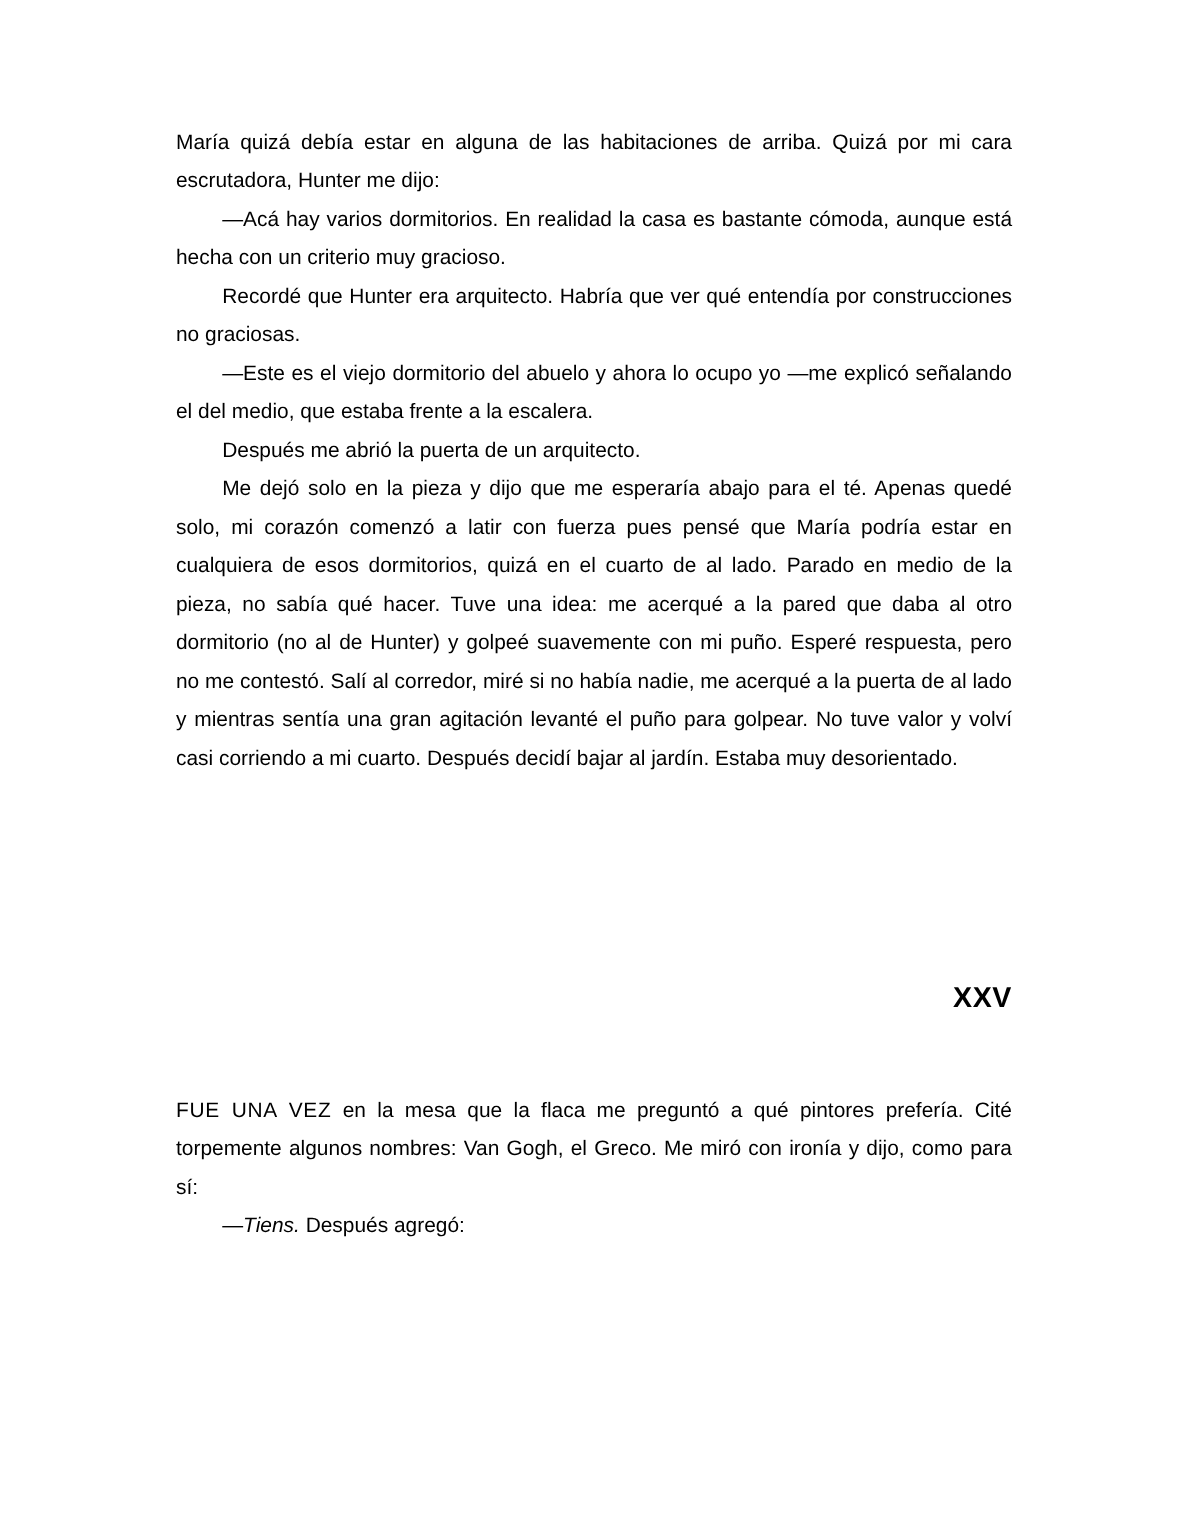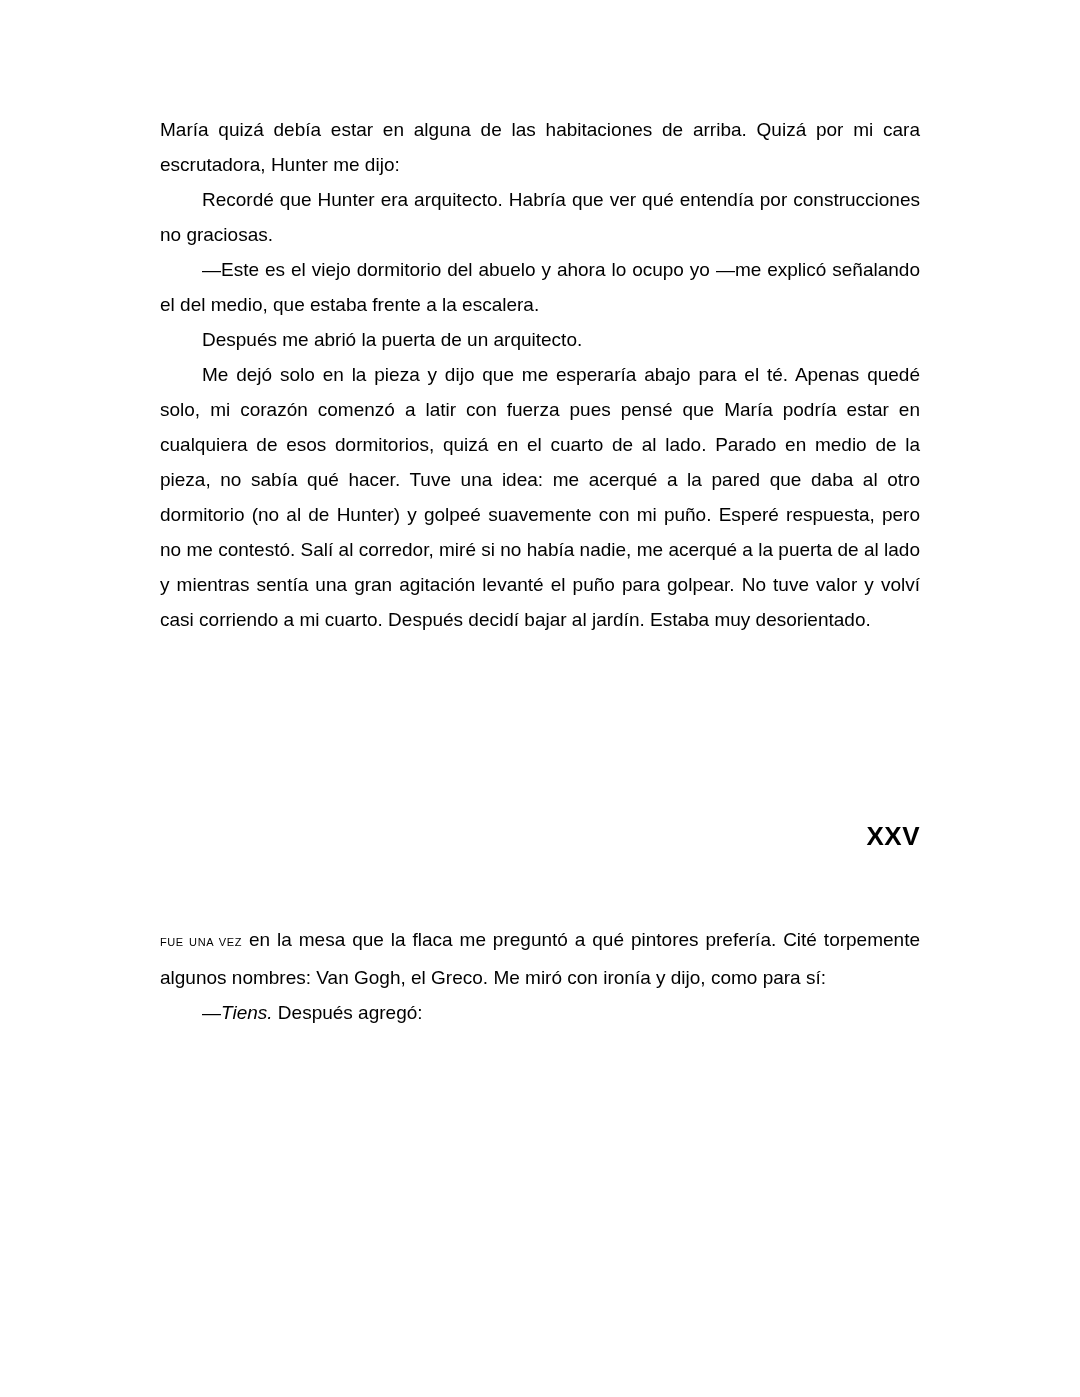--- a/index.html
+++ b/index.html
@@ -29,21 +29,21 @@
     text-align: justify;
     text-justify: inter-word;
     color: #000000;
   }
   .para.indent {
     text-indent: 42px;
   }
   .seg-normal { font-style: normal; }
   .seg-italic { font-style: italic; }
   .seg-smallcaps {
-    font-size: 11px;
+    font-size: 19px;
     letter-spacing: 0.6px;
   }
   .chapter-heading {
     margin: 182px 0 68px 0;
     text-align: right;
     font-size: 26px;
     line-height: 35px;
     font-weight: bold;
     letter-spacing: 0.5px;
   }
@@ -83,20 +83,21 @@
     margin-left: 27px;
   }
 </style>
 </head>
 <body>
 
 <div class="page">
   <div class="content">
     <div id="section-before">
         <p class="para"><span class="seg-normal">María quizá debía estar en alguna de las habitaciones de arriba. Quizá por mi cara escrutadora, Hunter me dijo:</span></p>
+        <p class="para indent"><span class="seg-normal">—Acá hay varios dormitorios. En realidad la casa es bastante cómoda, aunque está hecha con un criterio muy gracioso.</span></p>
         <p class="para indent"><span class="seg-normal">Recordé que Hunter era arquitecto. Habría que ver qué entendía por construcciones no graciosas.</span></p>
         <p class="para indent"><span class="seg-normal">—Este es el viejo dormitorio del abuelo y ahora lo ocupo yo —me explicó señalando el del medio, que estaba frente a la escalera.</span></p>
         <p class="para indent"><span class="seg-normal">Después me abrió la puerta de un arquitecto.</span></p>
         <p class="para indent"><span class="seg-normal">Me dejó solo en la pieza y dijo que me esperaría abajo para el té. Apenas quedé solo, mi corazón comenzó a latir con fuerza pues pensé que María podría estar en cualquiera de esos dormitorios, quizá en el cuarto de al lado. Parado en medio de la pieza, no sabía qué hacer. Tuve una idea: me acerqué a la pared que daba al otro dormitorio (no al de Hunter) y golpeé suavemente con mi puño. Esperé respuesta, pero no me contestó. Salí al corredor, miré si no había nadie, me acerqué a la puerta de al lado y mientras sentía una gran agitación levanté el puño para golpear. No tuve valor y volví casi corriendo a mi cuarto. Después decidí bajar al jardín. Estaba muy desorientado.</span></p>
       </div>
     <h1 class="chapter-heading">XXV</h1>
     <div id="section-after">
         <p class="para"><span class="seg-smallcaps">FUE UNA VEZ</span><span class="seg-normal"> en la mesa que la flaca me preguntó a qué pintores prefería. Cité torpemente algunos nombres: Van Gogh, el Greco. Me miró con ironía y dijo, como para sí:</span></p>
         <p class="para indent"><span class="seg-normal">—</span><span class="seg-italic">Tiens.</span><span class="seg-normal"> Después agregó:</span></p>
       </div>

